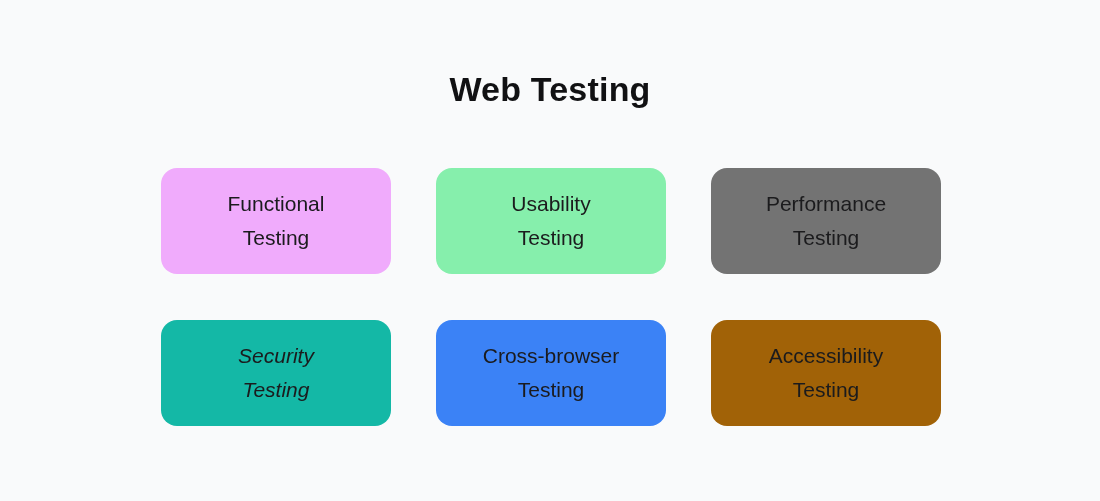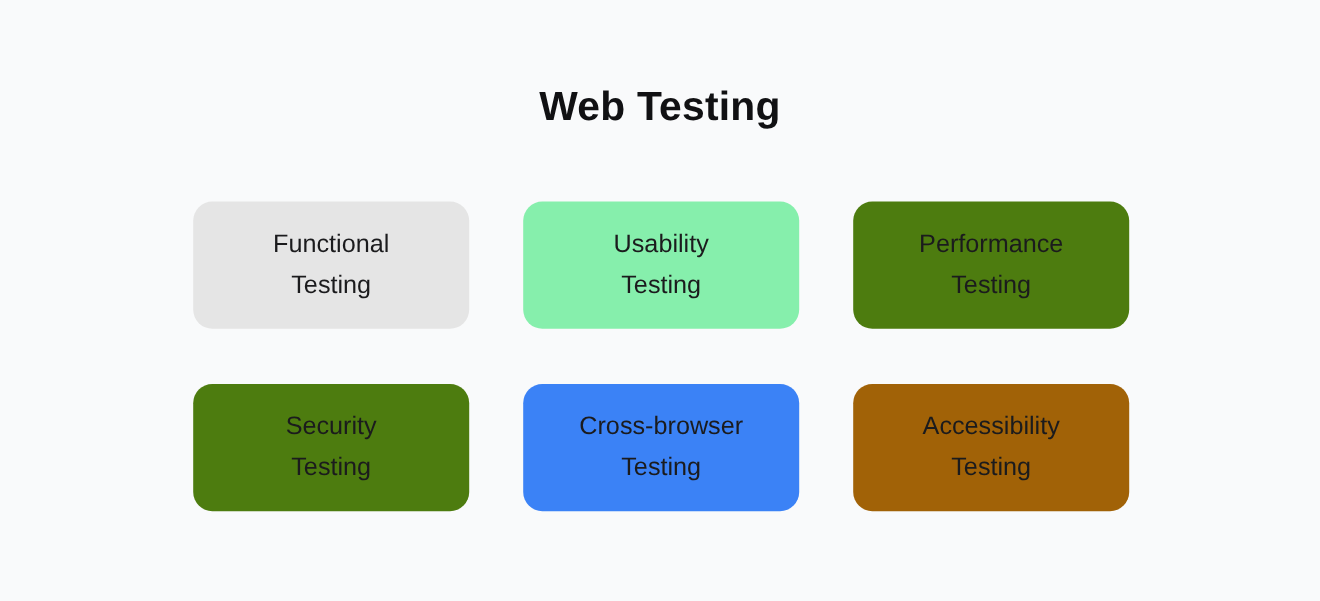--- a/index.html
+++ b/index.html
@@ -59,36 +59,36 @@
 </style>
 </head>
 <body style="background: rgb(249, 250, 251);">
 
 <div class="canvas">
 
   <h1 class="page-title" style="color: rgb(17, 17, 19);">Web Testing</h1>
 
   <div class="card-grid">
 
-    <div class="card" style="background: #e5e5e5;">
+    <div class="card" style="background: #f0abfc;">
       <span class="line">Functional</span>
       <span class="line">Testing</span>
     </div>
 
     <div class="card" style="background: #86efac;">
       <span class="line">Usability</span>
       <span class="line">Testing</span>
     </div>
 
-    <div class="card" style="background: #4d7c0f;">
+    <div class="card" style="background: #737373;">
       <span class="line">Performance</span>
       <span class="line">Testing</span>
     </div>
 
-    <div class="card" style="background: #4d7c0f;">
+    <div class="card" style="background: #14b8a6; font-style: italic;">
       <span class="line">Security</span>
       <span class="line">Testing</span>
     </div>
 
     <div class="card" style="background: #3b82f6;">
       <span class="line">Cross-browser</span>
       <span class="line">Testing</span>
     </div>
 
     <div class="card" style="background: #a16207;">

